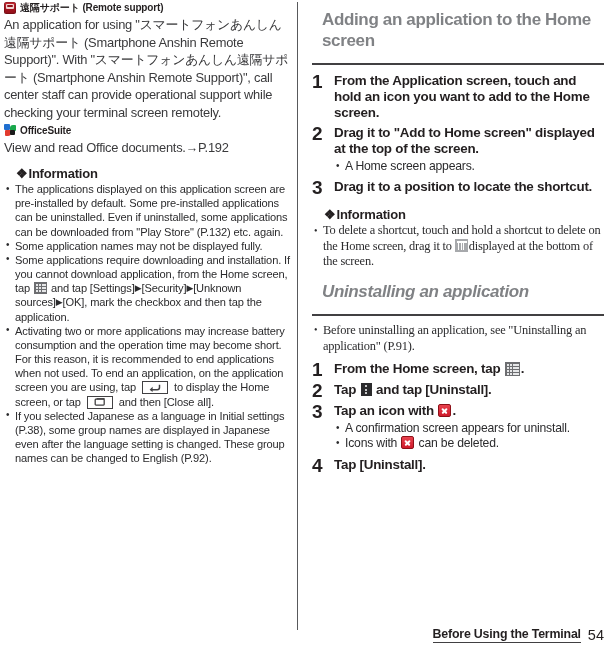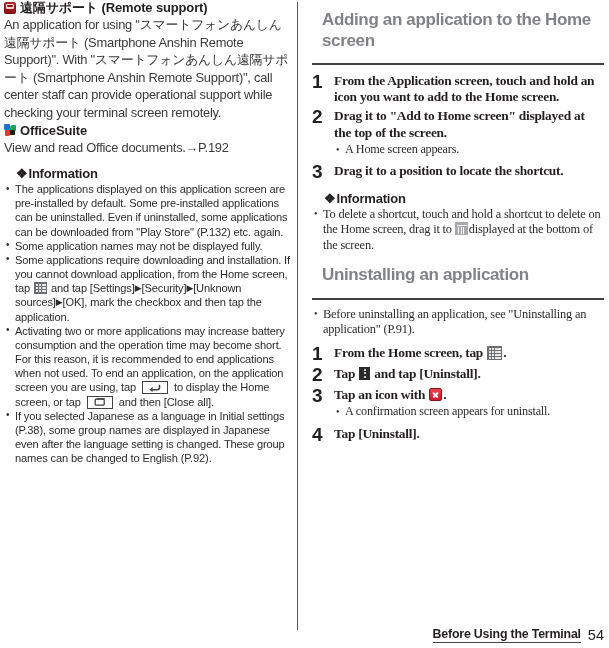--- a/index.html
+++ b/index.html
@@ -33,21 +33,21 @@
     width: 1px; height: 628px;
     background: #58595b;
   }
 
   
   .app-entry { margin: 0 0 0 0; }
   .app-title-line {
     display: flex;
     align-items: center;
     gap: 4px;
-    font-size: 13px;
+    font-size: 10px;
     font-weight: bold;
     line-height: 15px;
     letter-spacing: -0.15px;
   }
   .app-title-line .name { font-weight: bold; }
   .app-desc {
     font-size: 12.9px;
     line-height: 17.6px;
     letter-spacing: -0.25px;
     margin-top: 1px;
@@ -147,42 +147,41 @@
     line-height: 20.5px;
     letter-spacing: -0.35px;
     margin: 10px;
     padding-bottom: 2px;
   }
   .section-rule {
     height: 1.6px;
     background: #414042;
     margin: 1px 0 7px 0;
   }
-  .section-head.spaced { margin-top: 12px; }
+  .section-head.spaced { margin-top: 12px; font-style: italic; }
 
   
   .step {
     display: flex;
     align-items: flex-start;
     margin-bottom: 2px;
   }
   .step-num {
     flex: none;
     width: 22px;
     font-size: 19px;
     font-weight: bold;
     line-height: 19px;
     color: #231f20;
     text-align: left;
     padding-top: 0px;
   }
   .step-body {
     flex: 1 1 auto;
     padding-top: 1px;
-    font-family: Liberation Serif, serif;
   }
   .step-text {
     font-size: 13.4px;
     font-weight: bold;
     line-height: 16.4px;
     letter-spacing: -0.25px;
   }
   .sub-bullets {
     list-style: none;
     margin: 1px 0 0 0;
@@ -430,20 +429,21 @@
         <div class="step-text"><span>Tap </span><span class="glyph g-dots"><i></i></span><span> and tap [Uninstall].</span></div>
       </div>
     </div>
 
     <div class="step">
       <div class="step-num">3</div>
       <div class="step-body">
         <div class="step-text"><span>Tap an icon with </span><span class="glyph g-x"></span><span>.</span></div>
         <ul class="sub-bullets">
           <li><span>A confirmation screen appears for uninstall.</span></li>
+          <li><span>Icons with </span><span class="glyph g-x"></span><span> can be deleted.</span></li>
         </ul>
       </div>
     </div>
 
     <div class="step" style="margin-top:5px;">
       <div class="step-num">4</div>
       <div class="step-body">
         <div class="step-text">Tap [Uninstall].</div>
       </div>
     </div>

